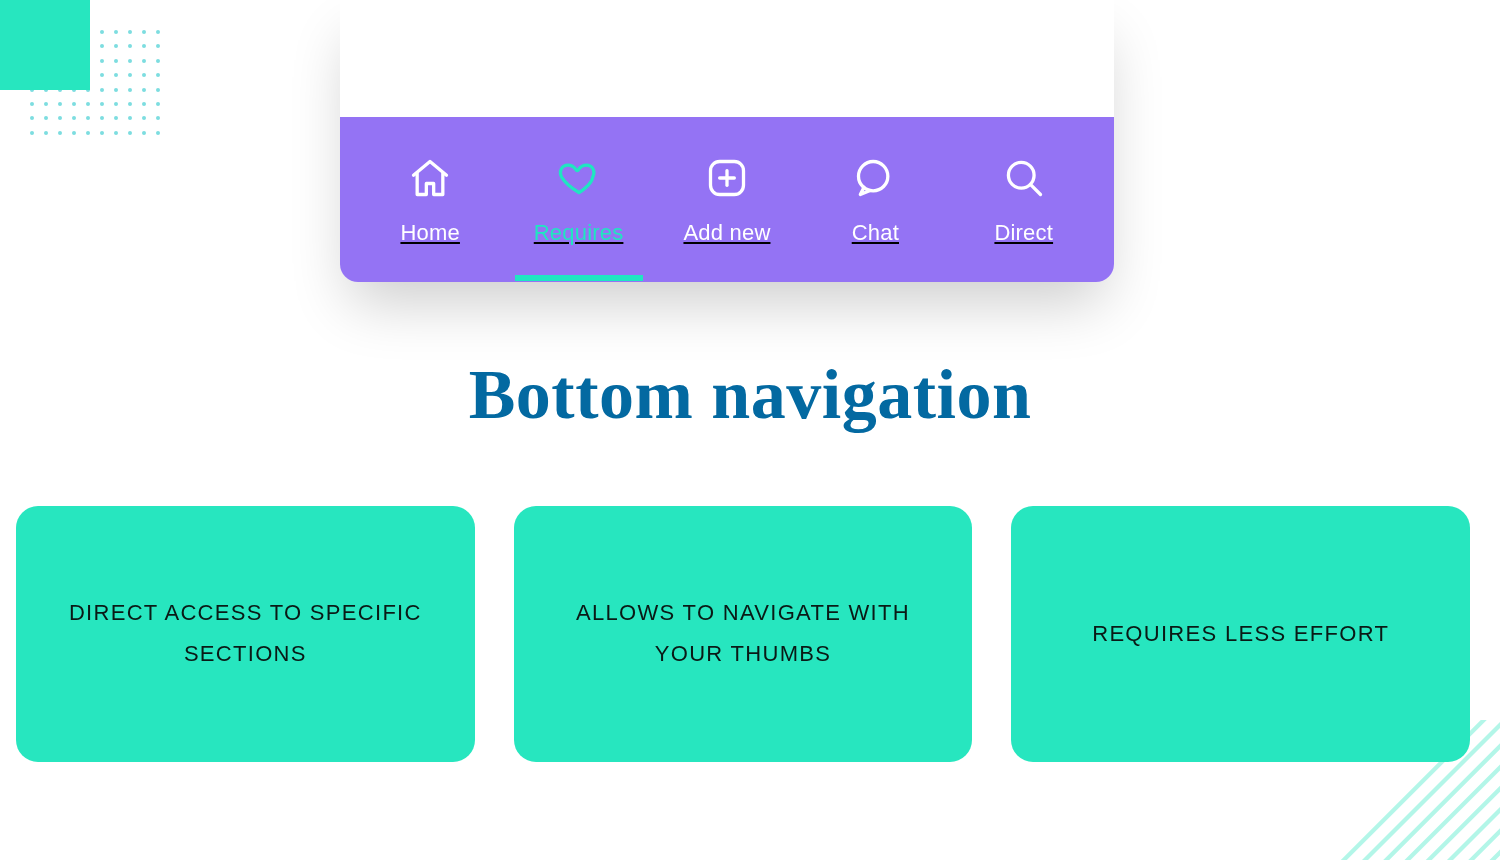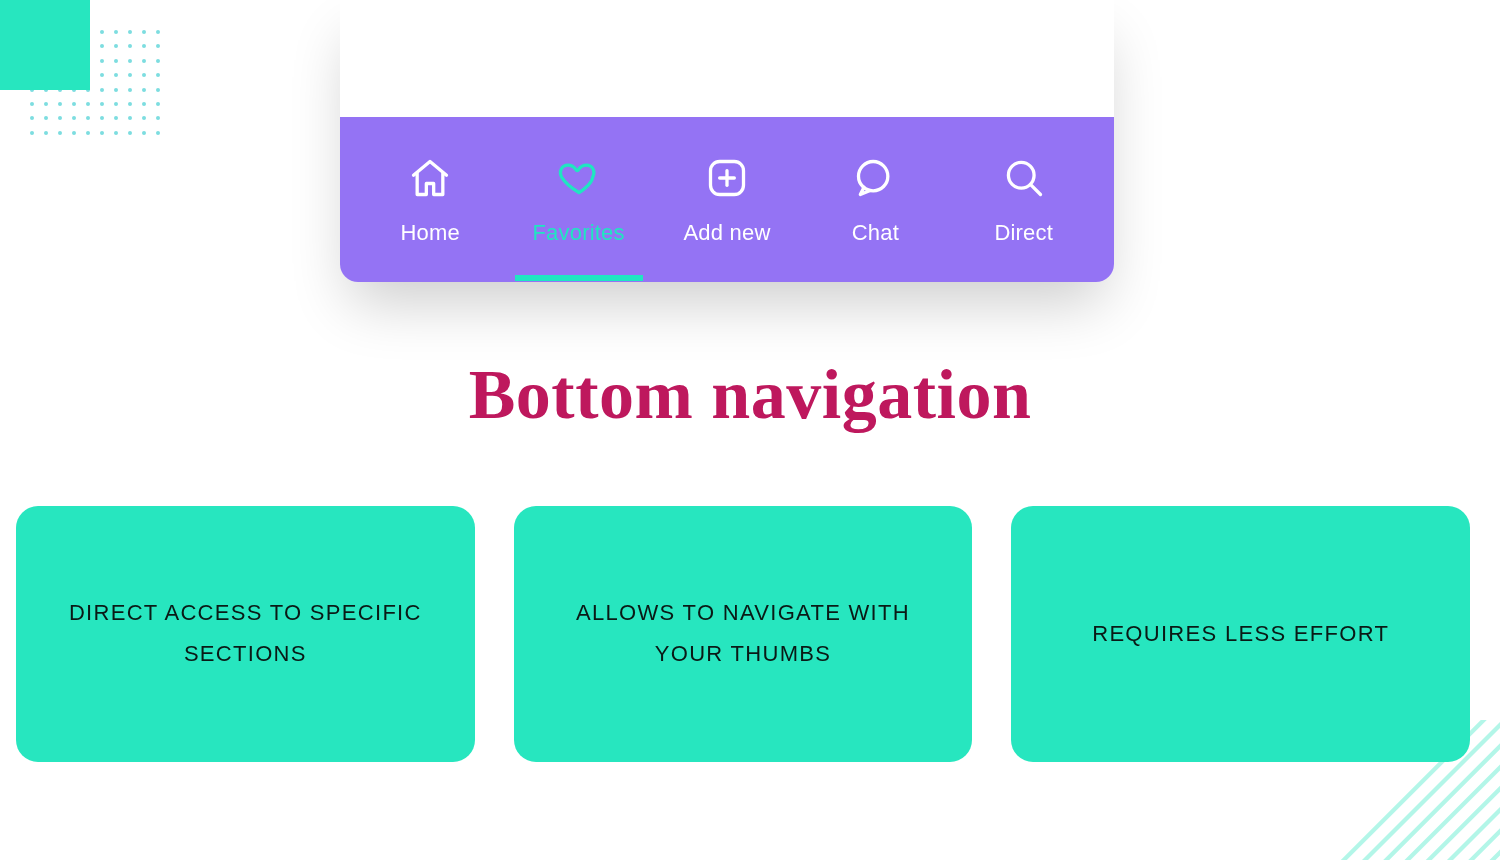--- a/index.html
+++ b/index.html
@@ -64,20 +64,21 @@
   }
   .bottom-nav {
     position: absolute;
     left: 0; right: 0; bottom: 0;
     height: 165px;
     background: #9473f4;
     display: flex;
     justify-content: space-around;
     align-items: center;
     padding: 0 16px;
+    text-decoration: underline;
   }
   .nav-item {
     display: flex;
     flex-direction: column;
     align-items: center;
     gap: 18px;
     color: #ffffff;
     position: relative;
     min-width: 120px;
   }
@@ -104,21 +105,21 @@
   .page-title {
     position: absolute;
     top: 355px;
     left: 0;
     width: 100%;
     text-align: center;
     font-family: Georgia, "Times New Roman", serif;
     font-size: 70px;
     font-weight: 700;
     letter-spacing: 0.5px;
-    color: #be185d;
+    color: #0369a1;
   }
 
   
   .cards-row {
     position: absolute;
     top: 506px;
     left: 16px;
     right: 30px;
     display: flex;
     justify-content: space-between;
@@ -258,21 +259,21 @@
       </span>
       <span class="label">Home</span>
     </div>
 
     <div class="nav-item active">
       <span class="icon">
         <svg viewBox="0 0 24 24" fill="none" stroke="currentColor" stroke-width="1.8" stroke-linecap="round" stroke-linejoin="round">
           <path d="M12 20s-7-4.35-9.5-8.5C.9 8.3 2.6 5 6 5c2 0 3.5 1.2 4.5 2.6.3.4.9.4 1.1 0C12.5 6.2 14 5 16 5c3.4 0 5.1 3.3 3.5 6.5C19 15.65 12 20 12 20z"></path>
         </svg>
       </span>
-      <span class="label">Favorites</span>
+      <span class="label">Requires</span>
     </div>
 
     <div class="nav-item">
       <span class="icon">
         <svg viewBox="0 0 24 24" fill="none" stroke="currentColor" stroke-width="1.8" stroke-linecap="round" stroke-linejoin="round">
           <rect x="3" y="3" width="18" height="18" rx="5"></rect>
             <line x1="12" y1="8" x2="12" y2="16"></line>
             <line x1="8" y1="12" x2="16" y2="12"></line>
         </svg>
       </span>

